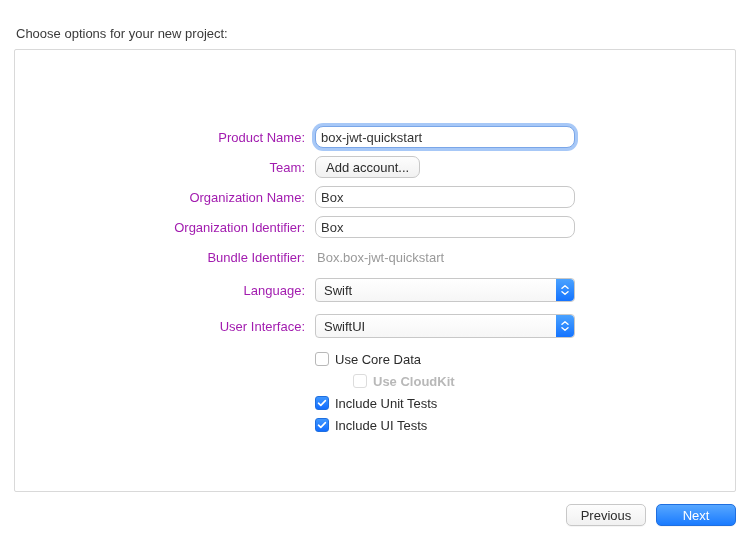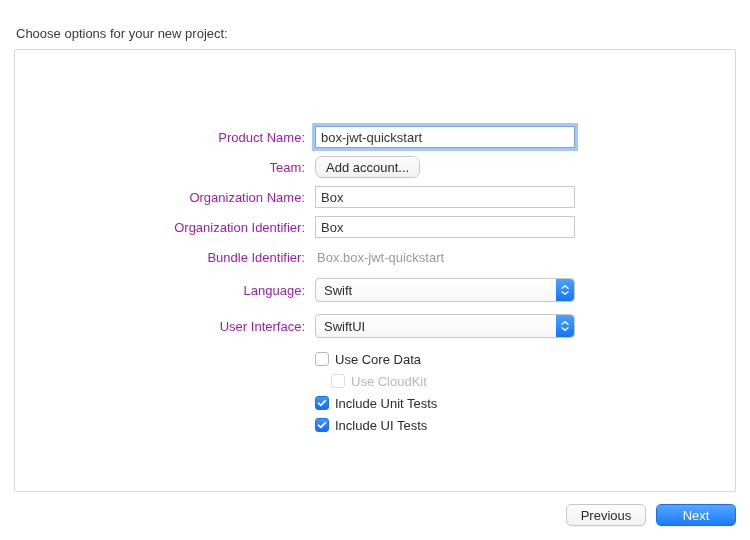--- a/index.html
+++ b/index.html
@@ -48,21 +48,21 @@
   }
   .field {
     width: 260px;
     display: flex;
     align-items: center;
   }
   input.text {
     width: 260px;
     height: 22px;
     border: 1px solid #c8c8c8;
-    border-radius: 0;
+    border-radius: 8px;
     padding: 0 5px;
     font-size: 13px;
     color: #333;
     outline: none;
     background: #fff;
   }
   input.text.focused {
     border: 1px solid #7aa6e8;
     box-shadow: 0 0 0 3px rgba(95,155,240,0.55);
   }
@@ -135,21 +135,21 @@
     justify-content: center;
   }
   .cb.checked {
     background: linear-gradient(#3f97ff,#116dff);
     border-color: #1f6fe0;
   }
   .cb.checked svg { display: block; }
   .cb svg { display: none; }
   .check-row.disabled { color: #b8b8b8; }
   .check-row.disabled .cb { border-color: #dcdcdc; }
-  .check-row.indent .cbwrap { margin-left: 16px; }
+  .check-row.indent .cbwrap { margin-left: 38px; font-weight: bold; }
   .footer {
     display: flex;
     align-items: center;
     margin-top: 12px;
   }
   .footer .gap { flex: 1; }
   .push-btn {
     height: 22px;
     min-width: 80px;
     border: 1px solid #c8c8c8;

